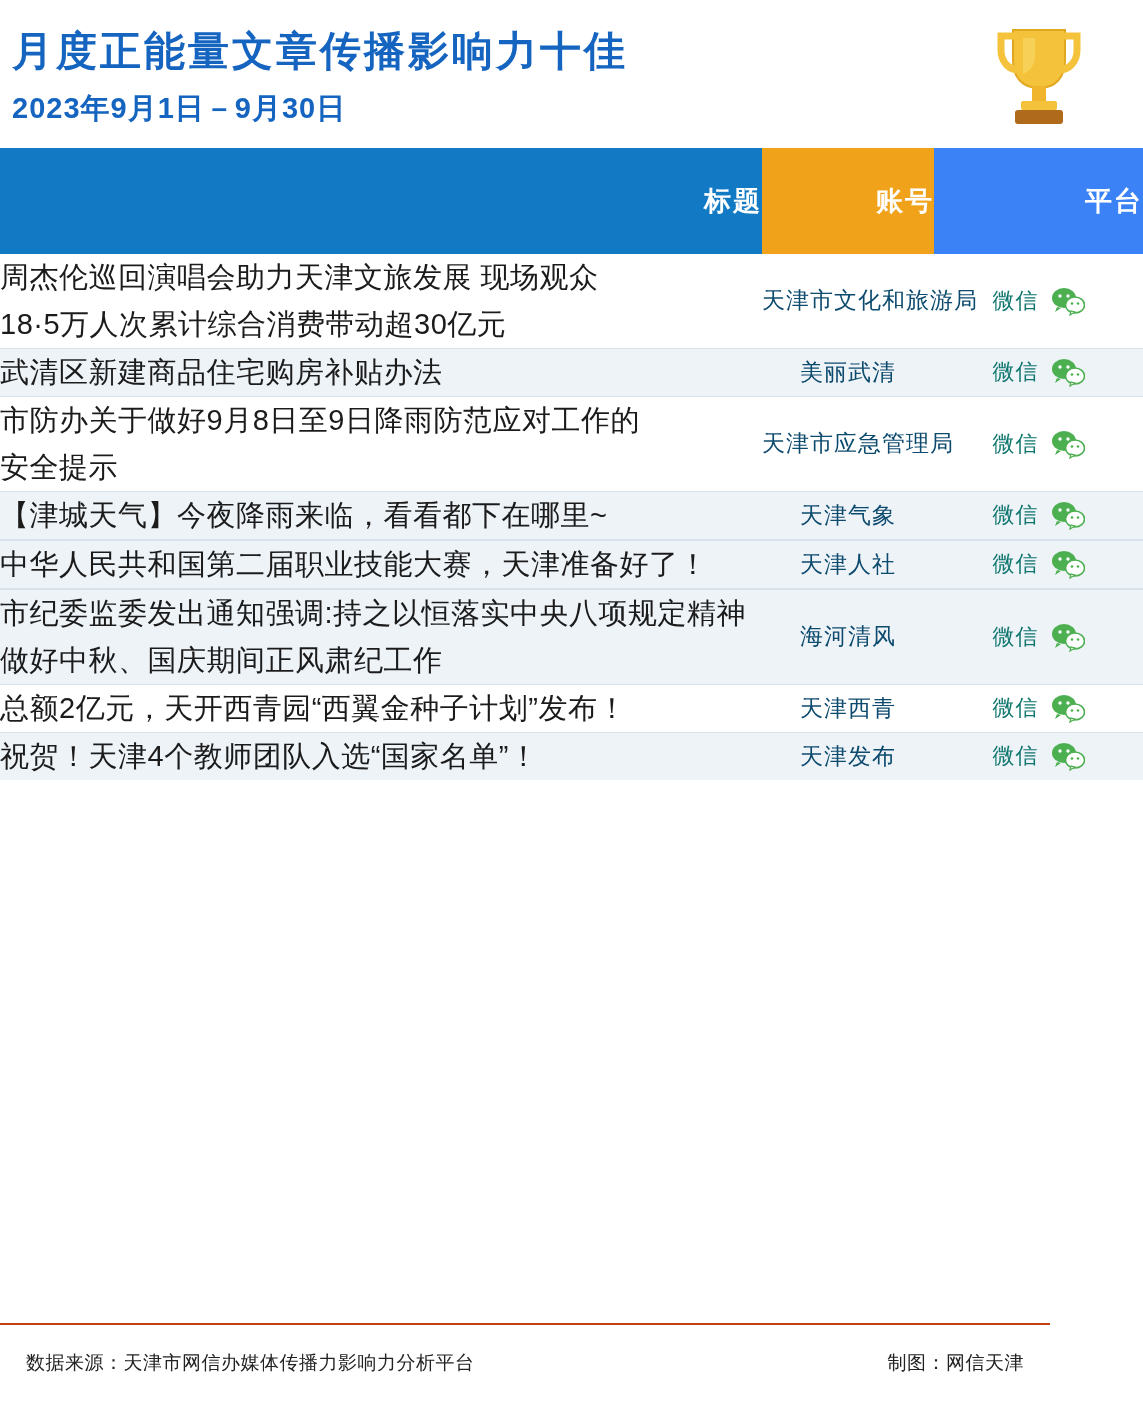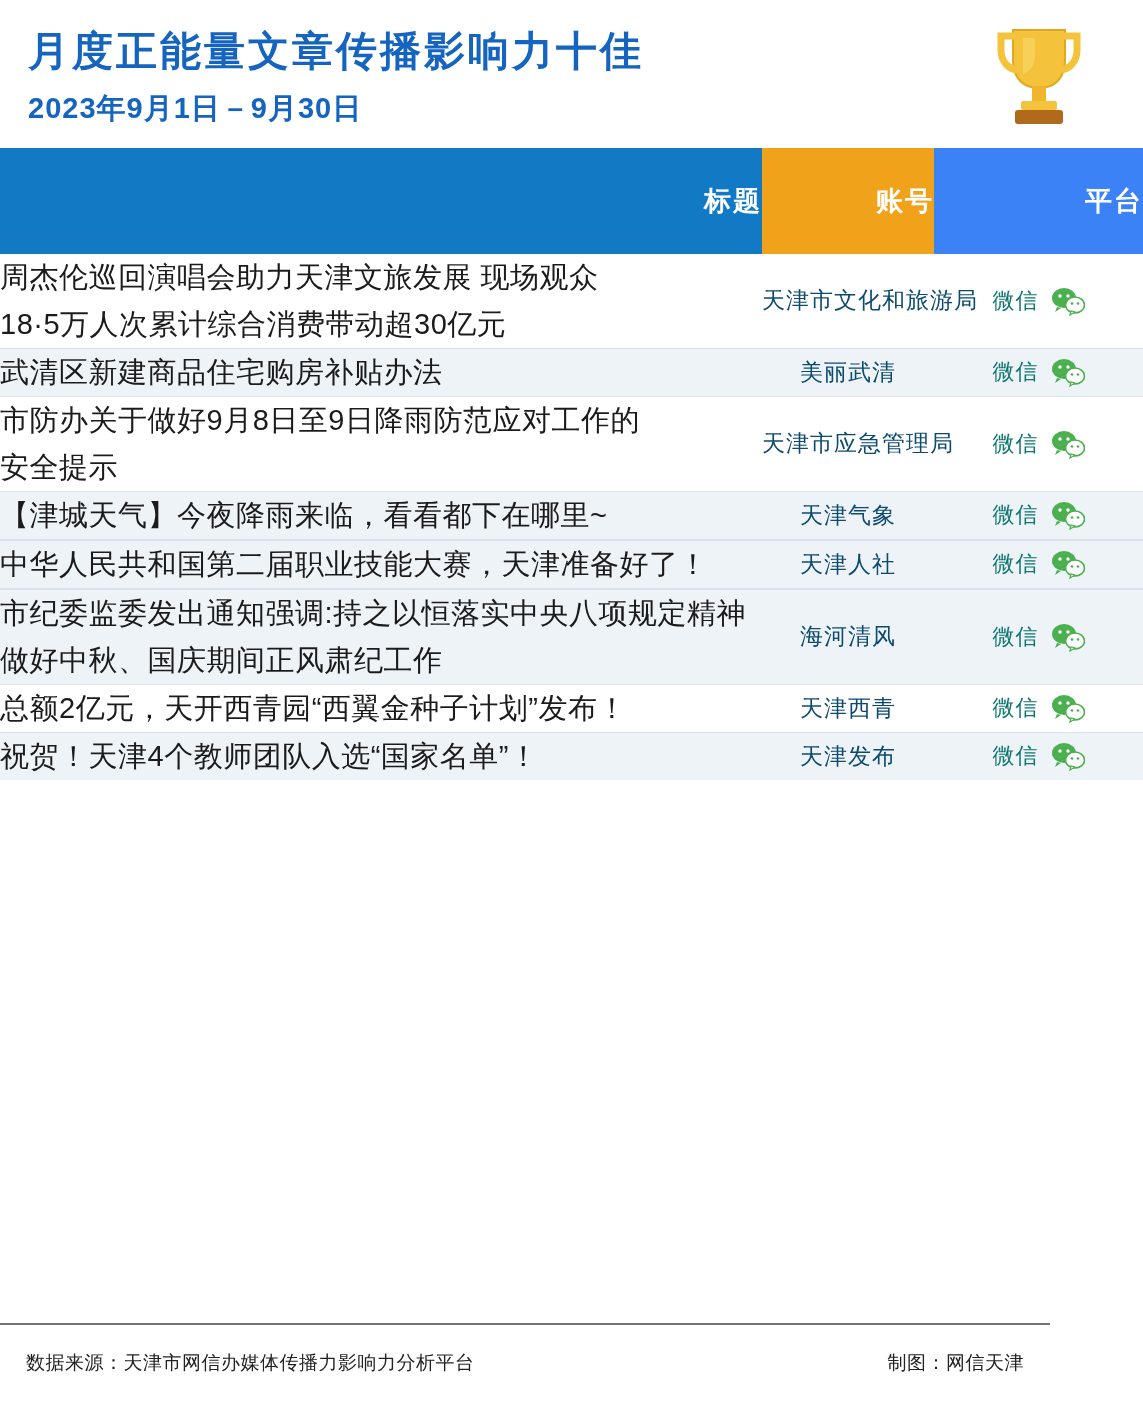--- a/index.html
+++ b/index.html
@@ -16,21 +16,21 @@
   .page {
     position: relative;
     width: 1143px;
     height: 1401px;
     box-sizing: border-box;
   }
 
   
   .header {
     position: relative;
-    padding: 28px 30px 14px 28px;
+    padding: 28px 30px 14px 12px;
     height: 148px;
     box-sizing: border-box;
   }
   .main-title {
     font-size: 41px;
     font-weight: bold;
     color: #1565c0;
     letter-spacing: 3px;
     line-height: 1.15;
     margin: 0;
@@ -121,21 +121,21 @@
   }
 
   
   .footer {
     position: absolute;
     left: 0;
     bottom: 0;
     width: 1050px;
     height: 78px;
     box-sizing: border-box;
-    border-top: 2px solid #737373;
+    border-top: 2px solid #c2410c;
     display: flex;
     align-items: center;
     justify-content: space-between;
     padding: 0 26px;
   }
   .footer-left, .footer-right {
     font-size: 19px;
     color: #222222;
     letter-spacing: 0.5px;
   }

